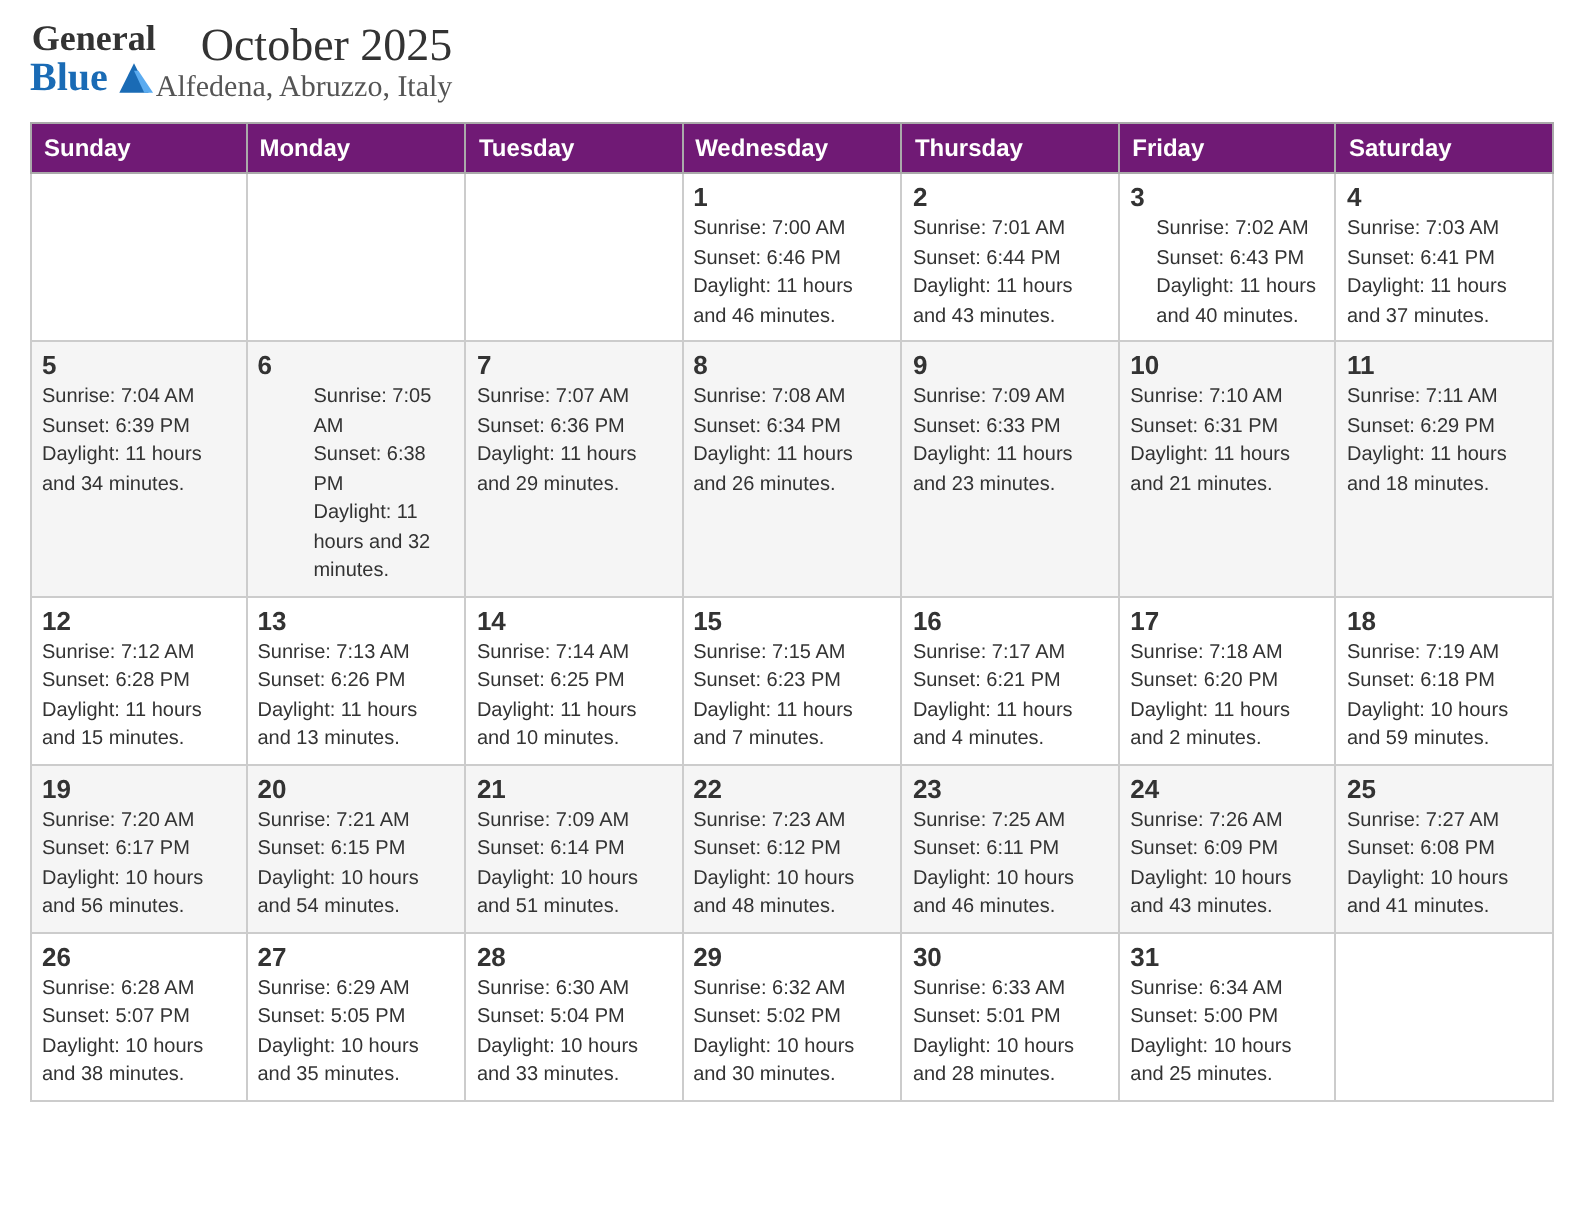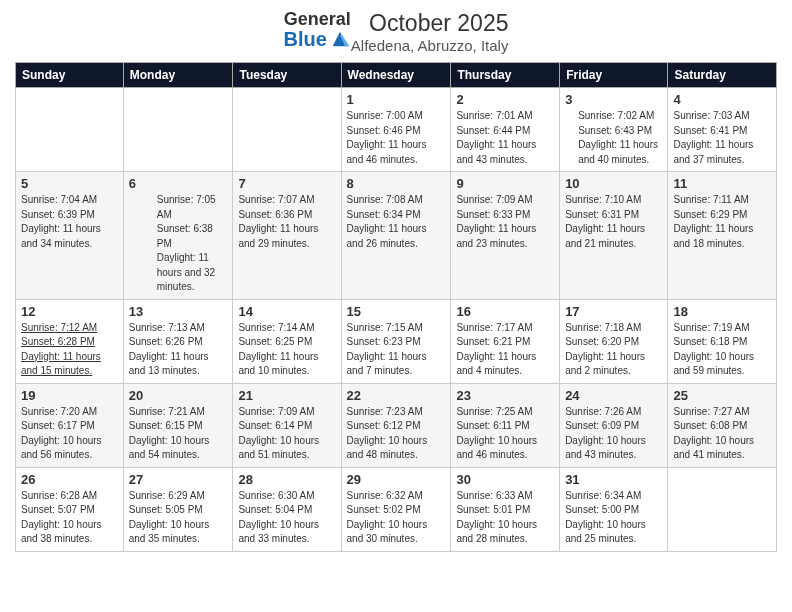--- a/index.html
+++ b/index.html
@@ -9,23 +9,24 @@
       width: 792px;
       height: 612px;
       overflow: hidden;
     }
     .container {
       width: 792px;
       padding: 10px 15px;
     }
     .header-row {
       display: flex;
-      justify-content: center;
+      justify-content: flex-start;
       align-items: flex-start;
       margin-bottom: 8px;
+      font-family: Liberation Serif, serif;
     }
     .logo {
       display: flex;
       align-items: center;
       gap: 4px;
     }
     .logo-text-general {
       font-size: 18px;
       font-weight: bold;
       color: #333;
@@ -52,21 +53,21 @@
     .subtitle {
       font-size: 15px;
       color: #555;
     }
     .calendar {
       width: 100%;
       border-collapse: collapse;
       font-size: 10.5px;
     }
     .calendar th {
-      background-color: #0f172a;
+      background-color: #701a75;
       color: #fff;
       text-align: left;
       padding: 5px 6px;
       font-size: 12px;
       font-weight: bold;
       border: 1px solid #aaa;
     }
     .calendar td {
       border: 1px solid #ccc;
       vertical-align: top;
@@ -198,21 +199,21 @@
           <td>
             <div class="day-number">11</div>
             <div class="day-info" style="white-space: pre-line;">Sunrise: 7:11 AM
 Sunset: 6:29 PM
 Daylight: 11 hours and 18 minutes.</div>
           </td>
         </tr>
         <tr>
           <td>
             <div class="day-number">12</div>
-            <div class="day-info" style="white-space: pre-line; text-decoration: underline;">Sunrise: 7:12 AM
+            <div class="day-info" style="white-space: pre-line;">Sunrise: 7:12 AM
 Sunset: 6:28 PM
 Daylight: 11 hours and 15 minutes.</div>
           </td>
           <td>
             <div class="day-number">13</div>
             <div class="day-info" style="white-space: pre-line;">Sunrise: 7:13 AM
 Sunset: 6:26 PM
 Daylight: 11 hours and 13 minutes.</div>
           </td>
           <td>

